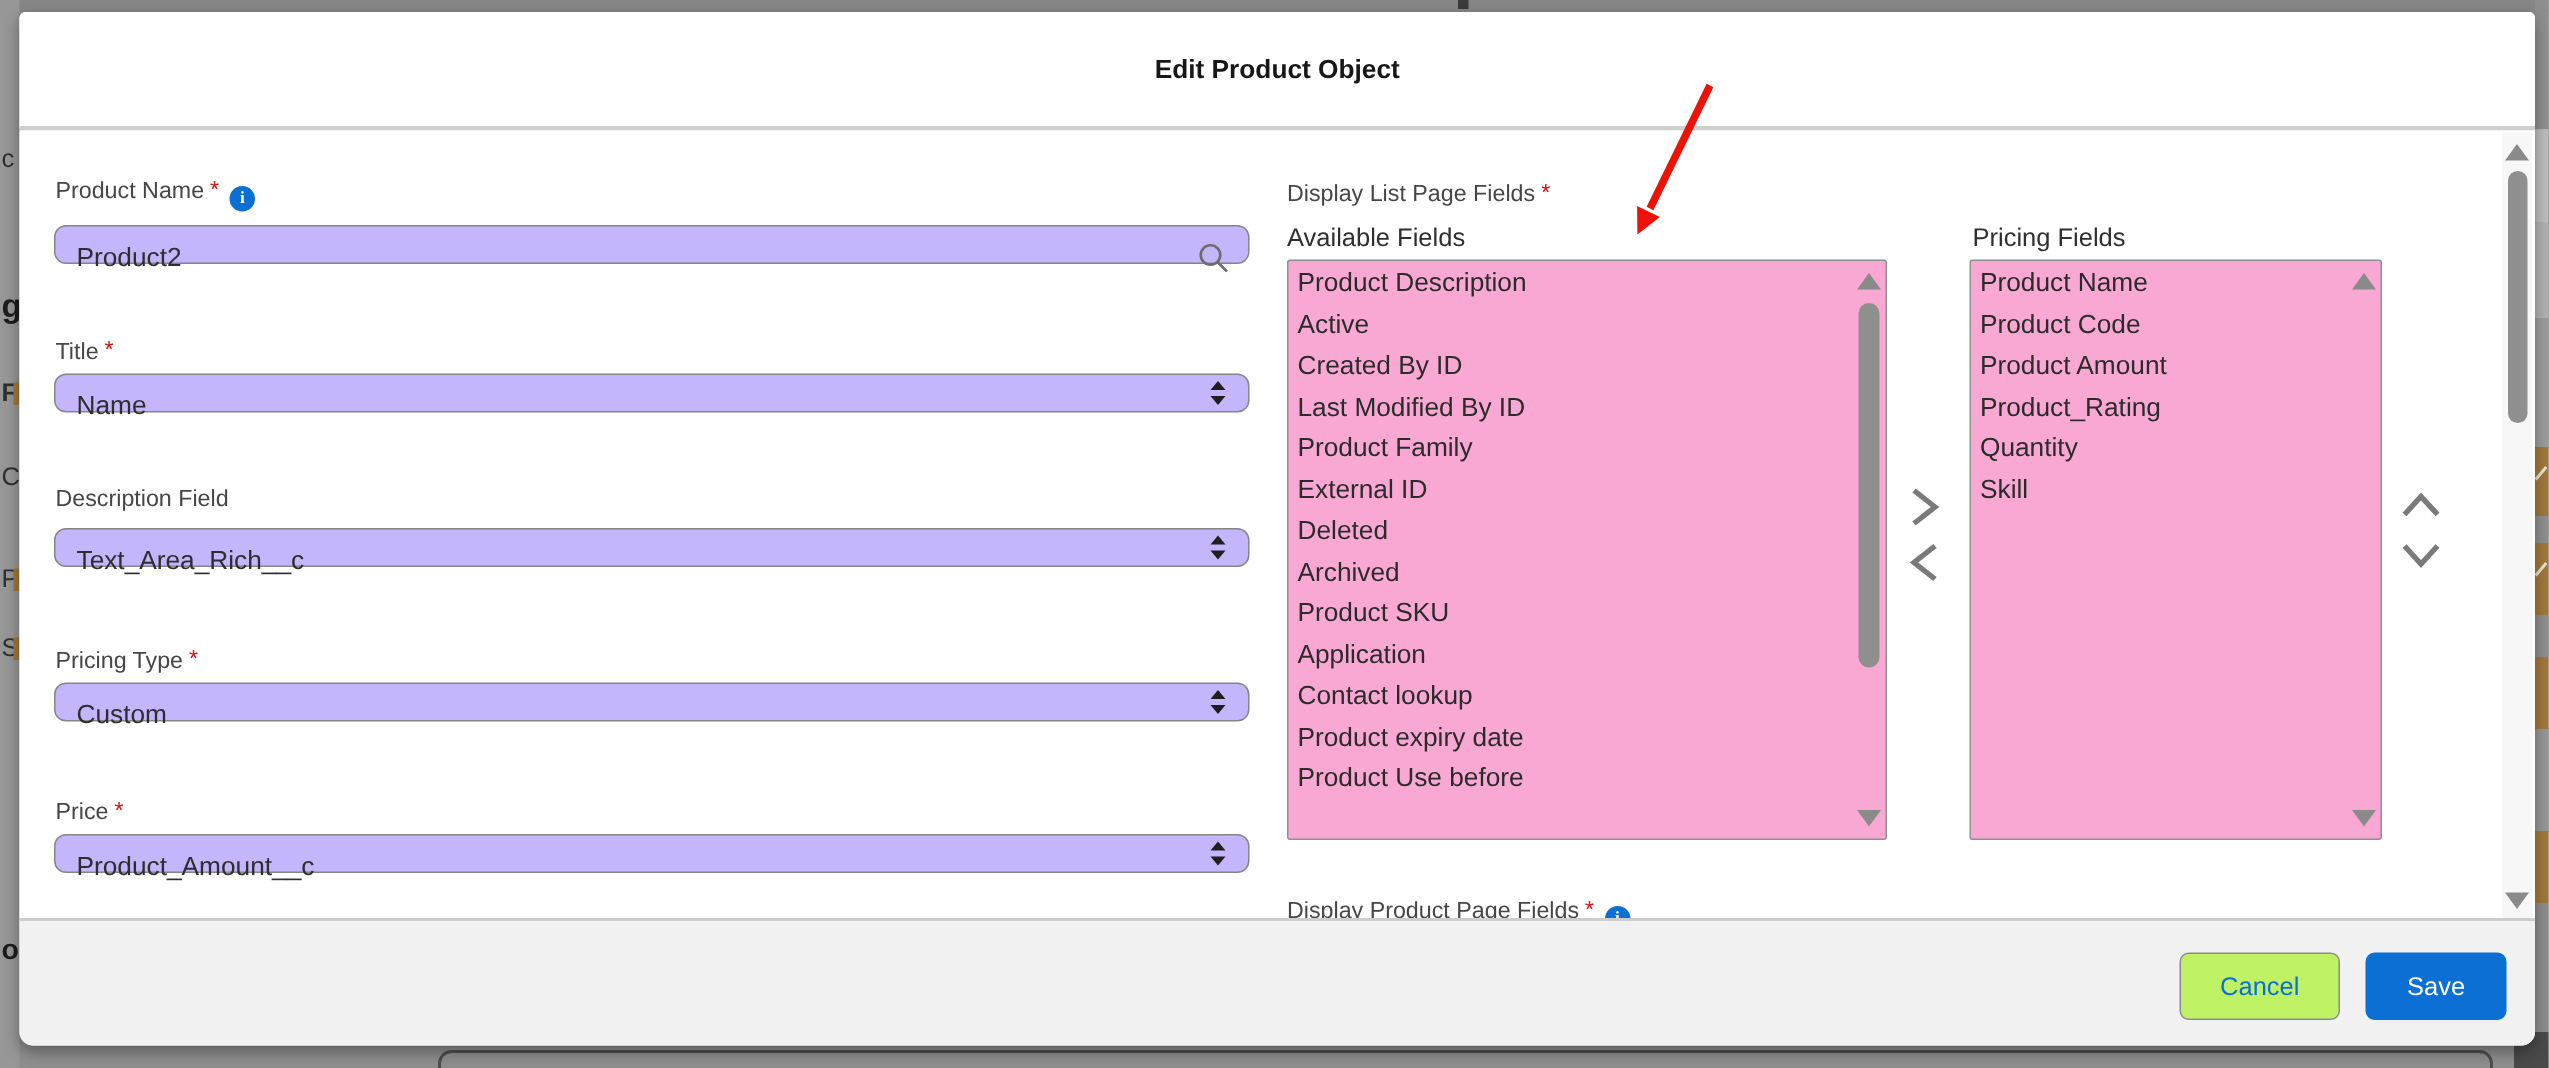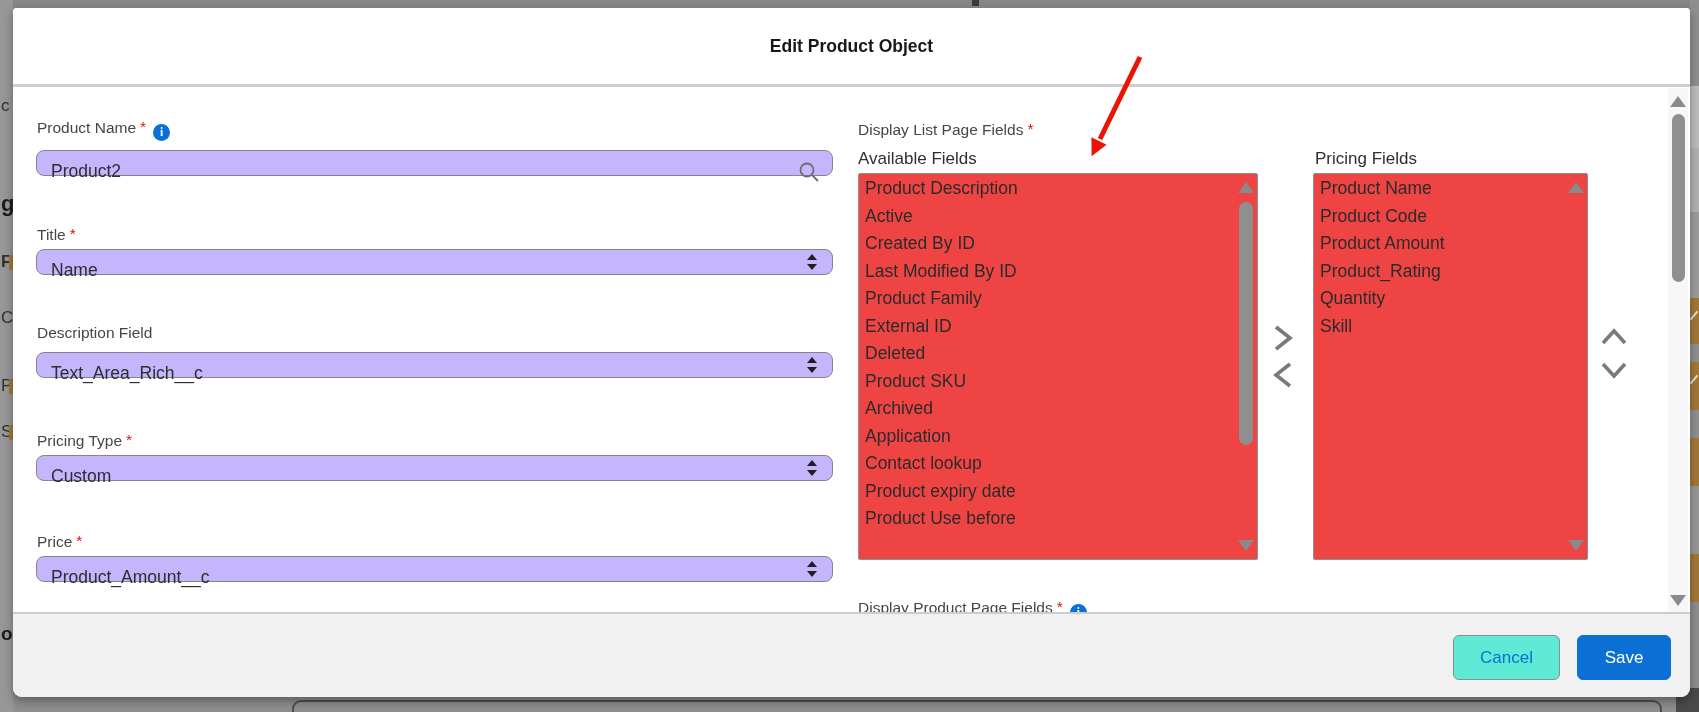--- a/index.html
+++ b/index.html
@@ -40,36 +40,36 @@
   .info-icon{display:inline-block;width:17px;height:17px;margin-left:7px;border-radius:50%;background:#0b6fd3;color:#fff;font-size:11.5px;font-weight:bold;text-align:center;line-height:17px;vertical-align:-3px;font-family:"Liberation Serif",serif;}
   .input-box{position:absolute;width:797px;height:26px;border:1px solid #868686;border-radius:8px;background:#c4b5fd;box-sizing:border-box;}
   .input-value{position:absolute;left:14px;top:0;line-height:41px;font-size:17.5px;color:#2e2e2e;white-space:nowrap;}
   .search-icon{position:absolute;right:12px;top:10px;width:22px;height:22px;}
   .spinner{position:absolute;right:14px;top:50%;margin-top:-8px;width:11px;height:16px;}
   .spin-up{position:absolute;left:0;top:0;width:0;height:0;border-left:5px solid transparent;border-right:5px solid transparent;border-bottom:6px solid #1f1f1f;}
   .spin-down{position:absolute;left:0;bottom:0;width:0;height:0;border-left:5px solid transparent;border-right:5px solid transparent;border-top:6px solid #1f1f1f;}
 
   
   .picker-sublabel{position:absolute;font-size:17px;color:#2f2f2f;white-space:nowrap;}
-  .listbox{position:absolute;border:1px solid #8f8f8f;border-radius:2px;background:#ef4444;box-sizing:border-box;padding-left:46px;}
+  .listbox{position:absolute;border:1px solid #8f8f8f;border-radius:2px;background:#f9a8d4;box-sizing:border-box;padding-left:46px;}
   .list-items{position:absolute;left:0;top:1px;right:22px;bottom:0;overflow:hidden;}
   .list-option{height:27.5px;line-height:27.5px;padding-left:6px;font-size:17.5px;color:#2b2b2b;white-space:nowrap;}
   .lb-scroll{position:absolute;top:1px;right:1px;bottom:1px;width:20px;}
   .tri-up{position:absolute;left:50%;margin-left:-8px;width:0;height:0;border-left:8px solid transparent;border-right:8px solid transparent;border-bottom:11px solid #8a8a8a;}
   .tri-down{position:absolute;left:50%;margin-left:-8px;width:0;height:0;border-left:8px solid transparent;border-right:8px solid transparent;border-top:11px solid #8a8a8a;}
   .lb-thumb{position:absolute;left:50%;margin-left:-7px;width:14px;border-radius:7px;background:#8f8f8f;}
   .chev{position:absolute;}
 
   
   .modal-scroll{position:absolute;left:1655px;top:80px;width:20px;height:524px;background:#f7f7f7;}
   .ms-thumb{position:absolute;left:50%;margin-left:-6px;top:26px;width:13px;height:168px;border-radius:7px;background:#8f8f8f;}
 
   
   .btn{position:absolute;top:21px;height:45px;border-radius:6px;font-size:17px;font-family:"Liberation Sans",sans-serif;cursor:pointer;}
-  .btn-cancel{left:1440px;width:107px;background:#5eead4;border:1px solid #8c8c8c;color:#0b6fd3;}
+  .btn-cancel{left:1440px;width:107px;background:#bef264;border:1px solid #8c8c8c;color:#0b6fd3;}
   .btn-save{left:1564px;width:94px;background:#0b6fd3;border:1px solid #0b6fd3;color:#ffffff;}
 
   
   .arrow-annotation{left:0;top:0;width:1699px;height:712px;pointer-events:none;}
 </style>
 </head>
 <body>
 
 <div class="scene">
 
@@ -181,22 +181,22 @@
       <div class="picker-sublabel" style="left:845px;top:61px">Available Fields</div>
       <div class="listbox" style="left:845px;top:85px;width:400px;height:387px">
         <div class="list-items">
             <div class="list-option">Product Description</div>
             <div class="list-option">Active</div>
             <div class="list-option">Created By ID</div>
             <div class="list-option">Last Modified By ID</div>
             <div class="list-option">Product Family</div>
             <div class="list-option">External ID</div>
             <div class="list-option">Deleted</div>
+            <div class="list-option">Archived</div>
             <div class="list-option">Product SKU</div>
-            <div class="list-option">Archived</div>
             <div class="list-option">Application</div>
             <div class="list-option">Contact lookup</div>
             <div class="list-option">Product expiry date</div>
             <div class="list-option">Product Use before</div>
           </div>
         <div class="lb-scroll">
           <i class="tri-up" style="top:7px"></i>
           <i class="lb-thumb" style="top:27px;height:243px"></i>
           <i class="tri-down" style="bottom:7px"></i>
         </div>

